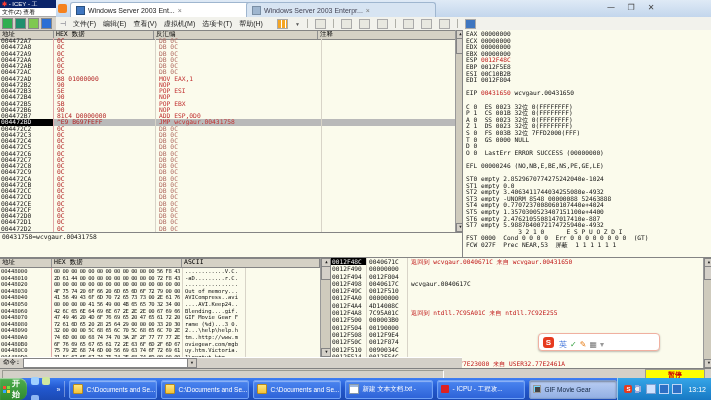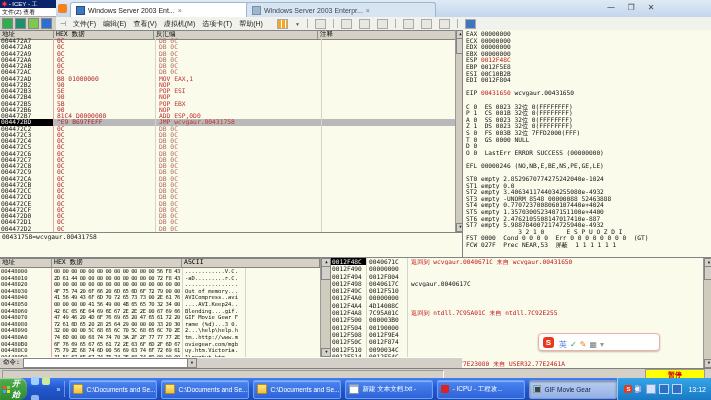--- a/index.html
+++ b/index.html
@@ -94,21 +94,21 @@
   .combo .drop{position:absolute;right:0;top:0;width:8px;height:100%;background:#d4d0c8;border-left:1px solid #848484;
                font-size:4px;line-height:7px;text-align:center;color:#222;}
   #statusbar{position:absolute;left:0;top:338px;width:711px;height:10px;background:#d4d0c8;border-top:1px solid #808080;}
   #status-panel{position:absolute;left:2px;top:1px;width:440px;height:7px;border:1px solid #9a9a92;border-bottom-color:#fff;border-right-color:#fff;}
   #status-state{position:absolute;left:645px;top:0;width:58px;height:9px;background:#ffff00;border:1px solid #9a9a92;
                 color:#cc0000;font-weight:bold;font-size:7px;line-height:9px;text-align:center;font-family:"Liberation Sans",sans-serif;}
   
   #taskbar{left:0;top:378px;width:711px;height:22px;background:linear-gradient(#3f7ef2,#2258cf 45%,#1c4ab4);
            display:flex;align-items:center;font-family:"Liberation Sans",sans-serif;}
   #startbtn{width:32px;height:22px;background:linear-gradient(#4fae4f,#2e8a2e);border-radius:0 8px 8px 0;
-            color:#fff;font-weight:bold;font-style:italic;font-size:8px;display:flex;align-items:center;gap:2px;
+            color:#fff;font-weight:bold;font-size:8px;display:flex;align-items:center;gap:2px;
             padding-left:3px;box-shadow:inset 0 1px 1px rgba(255,255,255,.5);}
   .winflag{width:7px;height:7px;display:grid;grid-template-columns:3px 3px;grid-template-rows:3px 3px;gap:1px;}
   .winflag i{display:block;} .winflag i:nth-child(1){background:#ff4b33;} .winflag i:nth-child(2){background:#7ddc3f;}
   .winflag i:nth-child(3){background:#35a7ff;} .winflag i:nth-child(4){background:#ffd23f;}
   #quick{display:flex;align-items:center;gap:3px;padding:0 4px;border-right:1px solid rgba(255,255,255,.35);height:16px;}
   .qicon{width:8px;height:8px;border-radius:2px;}
   #quick .more{color:#fff;font-size:7px;}
   .taskbtn{width:80px;height:17px;margin-left:4px;background:linear-gradient(#4a85f0,#2e63d8);border:1px solid #6ea0f5;
            border-radius:2px;color:#fff;font-size:6.5px;display:flex;align-items:center;gap:3px;padding:0 3px;
            white-space:nowrap;overflow:hidden;box-shadow:inset 0 1px 1px rgba(255,255,255,.4);}

